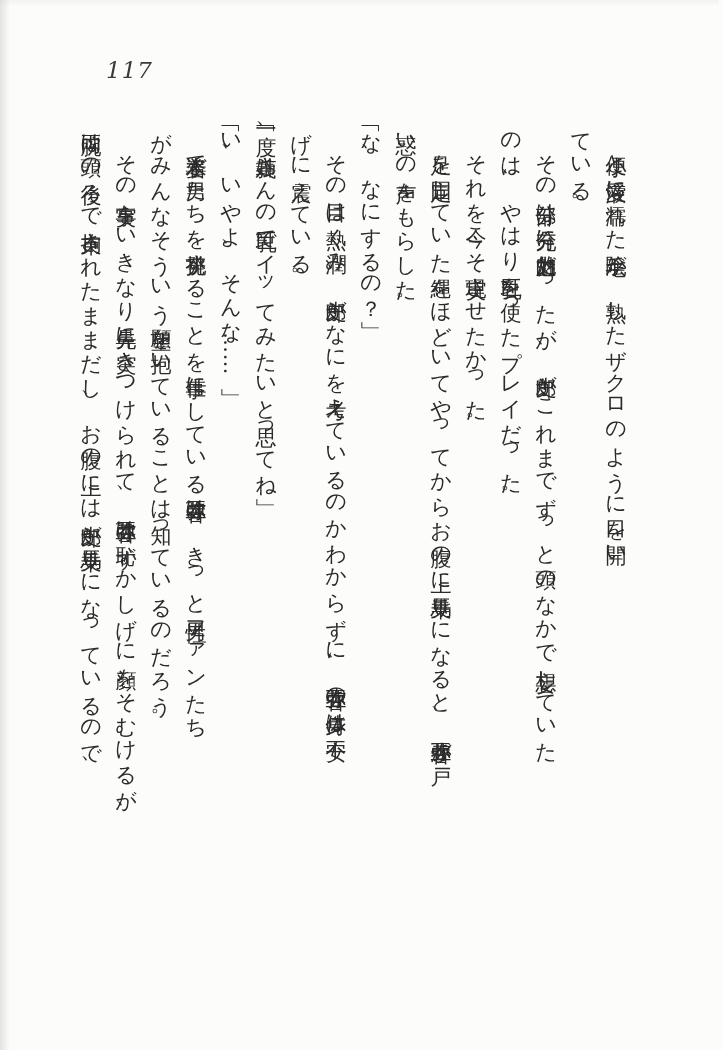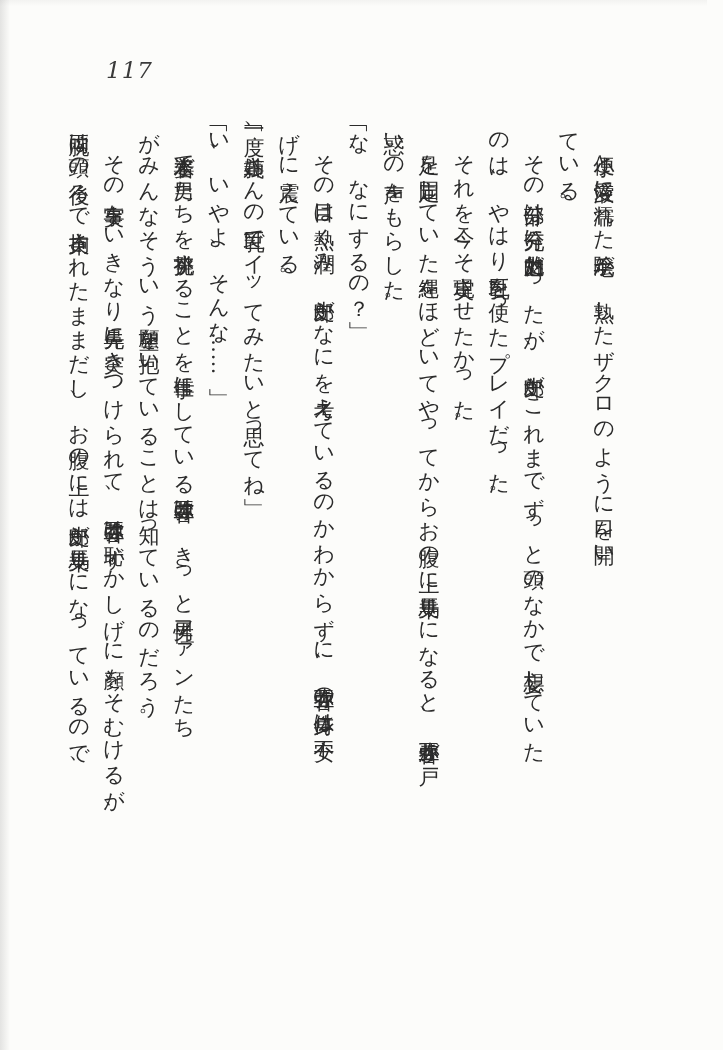--- a/index.html
+++ b/index.html
@@ -11,20 +11,21 @@
   }
   body {
     background: #fcfcfa;
     font-family: "DejaVu Serif", "Liberation Serif", serif;
   }
   .page {
     position: relative;
     width: 707px;
     height: 1050px;
     background: #fcfcfa;
+    padding-left: 12px;
   }
   
   .edge-shadow-left {
     position: absolute;
     left: 0;
     top: 0;
     width: 10px;
     height: 100%;
     background: linear-gradient(to right, rgba(140,140,140,0.22), rgba(140,140,140,0.0));
     pointer-events: none;

